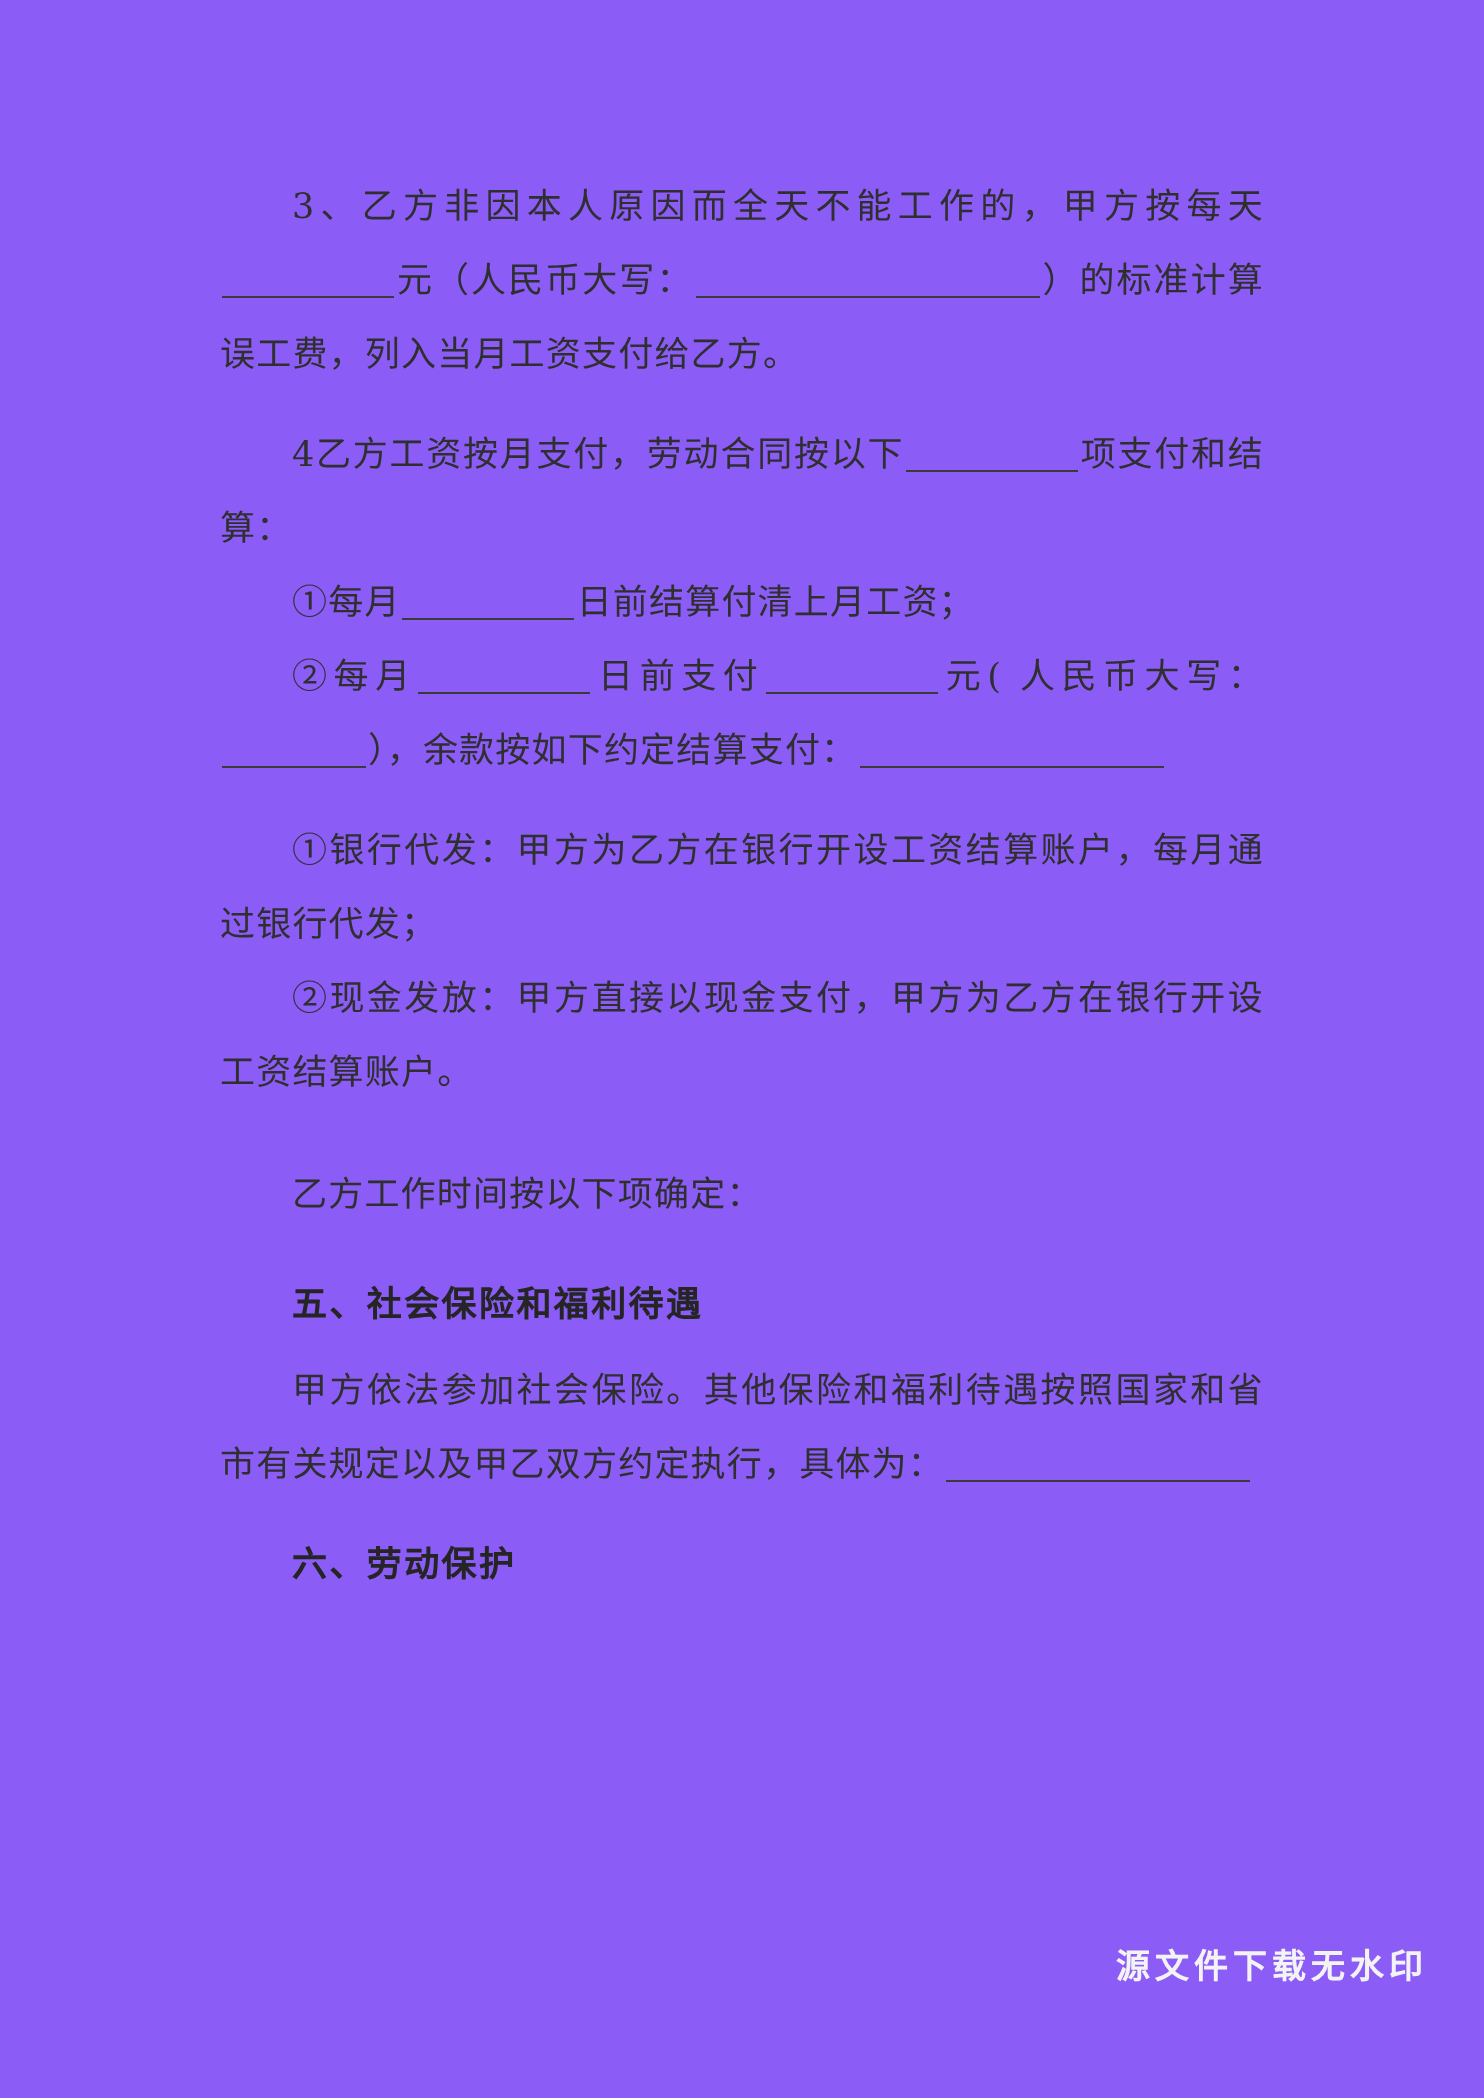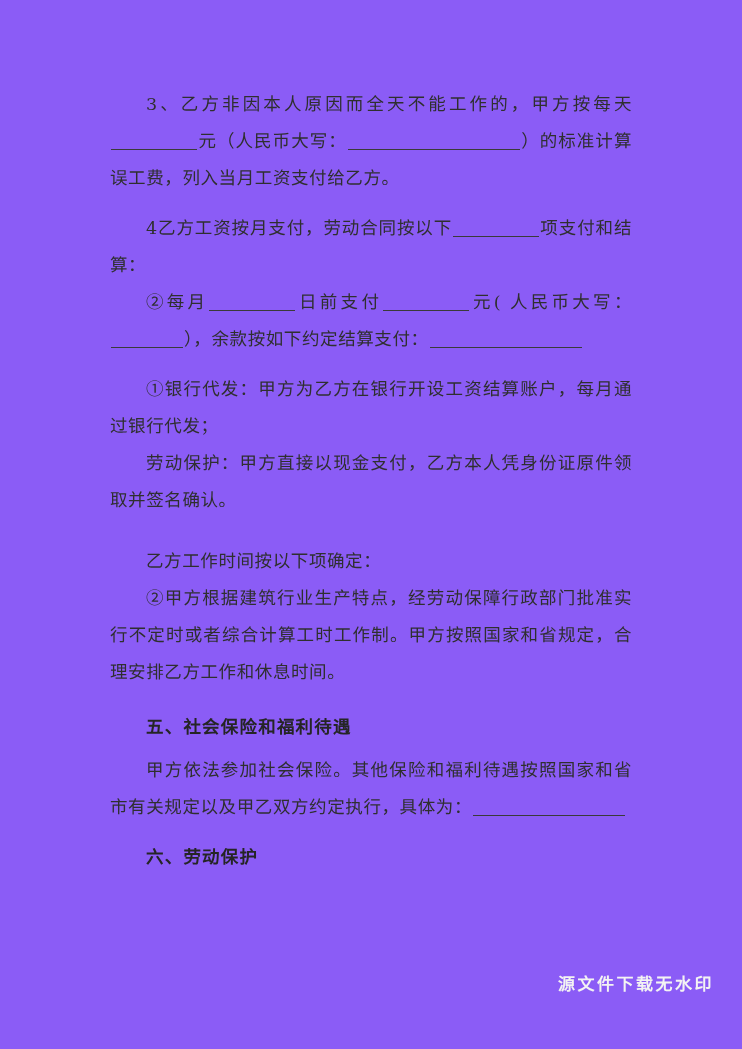--- a/index.html
+++ b/index.html
@@ -100,39 +100,39 @@
 <div class="page">
 
   <div class="doc-body">
 
     <p class="para indent"><span>3、乙方非因本人原因而全天不能工作的，甲方按每天</span><span class="blank w-md"></span><span>元（人民币大写：</span><span class="blank w-xxl"></span><span>）的标准计算误工费，列入</span><span>当月工资支付给乙方。</span></p>
 
     <div class="gap-md"></div>
 
     <p class="para indent"><span>4乙方工资按月支付，劳动合同按以下</span><span class="blank w-md"></span><span>项支付和结算：</span></p>
 
+    <p class="para indent"><span>①每月</span><span class="blank w-md"></span><span>日前结算付清上月工资；</span></p>
 
     <p class="para indent"><span>②每月</span><span class="blank w-md"></span><span>日前支付</span><span class="blank w-md"></span><span>元( 人民币大写：</span><span class="blank w-sm"></span><span>），</span><span>余款按如下约定结算支付：</span><span class="blank w-xl"></span></p>
 
     <div class="gap-md"></div>
 
 
     <p class="para indent">①银行代发：甲方为乙方在银行开设工资结算账户，每月通过银行代发；</p>
 
-    <p class="para indent">劳动保护：甲方直接以现金支付，乙方本人凭身份证原件领取并签名确认。</p>
+    <p class="para indent">②现金发放：甲方直接以现金支付，甲方为乙方在银行开设工资结算账户。</p>
 
     <div class="gap-lg"></div>
 
 
     <div class="gap-sm"></div>
 
     <p class="para indent">乙方工作时间按以下项确定：</p>
 
 
-    <p class="para indent">②甲方根据建筑行业生产特点，经劳动保障行政部门批准实行不定时或者综合计算工时工作制。甲方按照国家和省规定，合理安排乙方工作和休息时间。</p>
 
     <div class="gap-lg"></div>
 
     <p class="para heading">五、社会保险和福利待遇</p>
 
     <div class="gap-sm"></div>
 
     <p class="para indent"><span>甲方依法参加社会保险。其他保险和福利待遇按照国家和省市有关规定以及甲乙双方约定执行，具体为：</span><span class="blank w-xl"></span></p>
 
     <div class="gap-md"></div>

